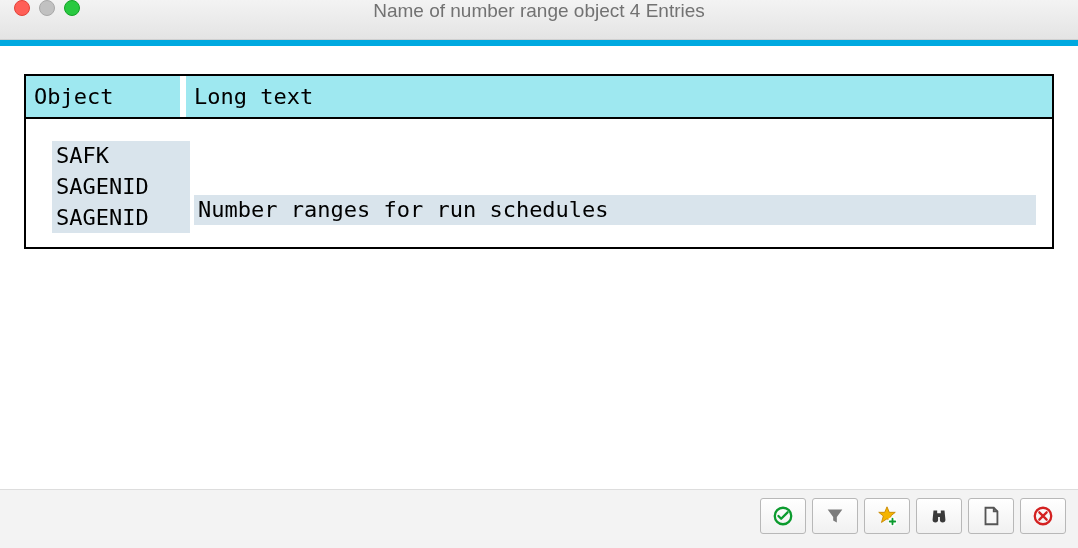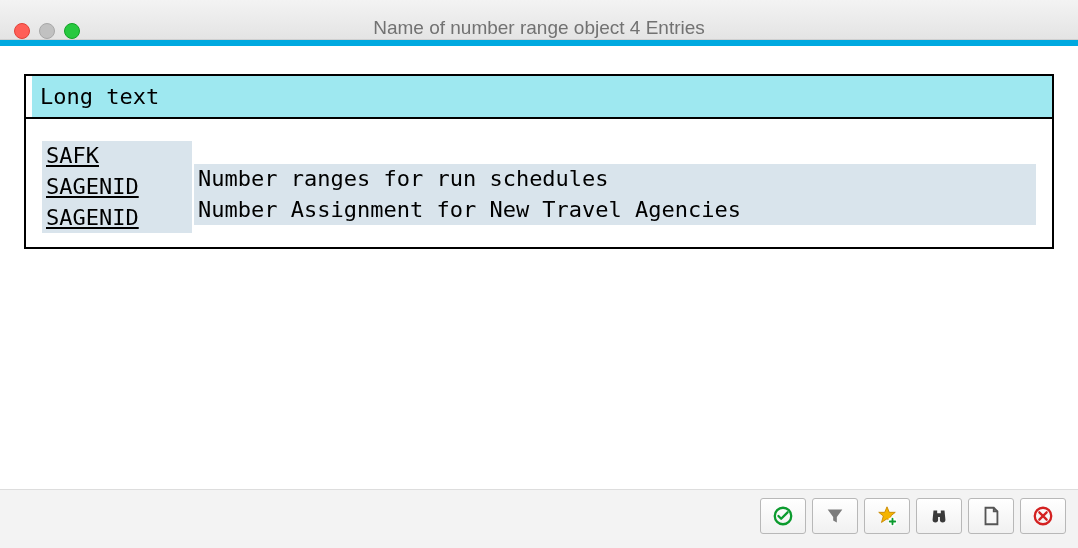--- a/index.html
+++ b/index.html
@@ -16,21 +16,21 @@
     width: 100%;
     height: 100%;
     background: #fff;
     display: flex;
     flex-direction: column;
   }
   .titlebar {
     height: 40px;
     background: linear-gradient(#f3f3f3, #e4e4e4);
     display: flex;
-    align-items: flex-end;
+    align-items: flex-start;
     border-bottom: 1px solid #d0d0d0;
     position: relative;
   }
   .traffic-lights {
     display: flex;
     gap: 9px;
     padding-left: 14px;
   }
   .traffic-light {
     width: 16px;
@@ -96,23 +96,22 @@
     font-size: 22px;
     background: #d9e4ec;
     line-height: 1.4;
     white-space: nowrap;
     overflow: hidden;
     position: relative;
     padding-left: 4px;
     margin-bottom: 0;
   }
   .rows-obj .cell {
-    width: 150px;
-    margin-left: 8px;
-    text-decoration: underline;
+    width: 138px;
+    margin-left: 18px;
   }
   .rows-long {
     flex: 1;
     justify-content: flex-end;
   }
   .rows-long .cell {
     margin-right: 8px;
   }
   .selected { position: relative; }
   .selected::before,
@@ -162,31 +161,31 @@
       <div class="traffic-light tl-min"></div>
       <div class="traffic-light tl-max"></div>
     </div>
     <div class="titlebar-title">Name of number range object 4 Entries</div>
   </div>
   <div class="accent-bar"></div>
 
   <div class="content">
     <div class="grid-wrap">
       <div class="grid-header">
+        <div class="col-obj">Object</div>
         <div class="col-long">Long text</div>
       </div>
       <div class="grid-body">
         <div class="col-obj rows-obj" id="rows-obj">
             <div class="cell selected">SAFK<span class="br"></span></div>
             <div class="cell">SAGENID</div>
             <div class="cell">SAGENID</div>
           </div>
         <div class="col-long rows-long" id="rows-long">
             <div class="cell">Number ranges for run schedules</div>
-            <div class="cell">Number Assignment for New Travel Agencies</div>
           </div>
       </div>
     </div>
   </div>
 
   <div class="toolbar">
     <div class="tbtn" title="Accept">
       <svg viewBox="0 0 24 24">
         <circle cx="12" cy="12" r="9" fill="none" stroke="#0b9b2e" stroke-width="2.5"></circle>
         <path d="M7 12l3 3 7-7" fill="none" stroke="#0b9b2e" stroke-width="2.5" stroke-linecap="round" stroke-linejoin="round"></path>

